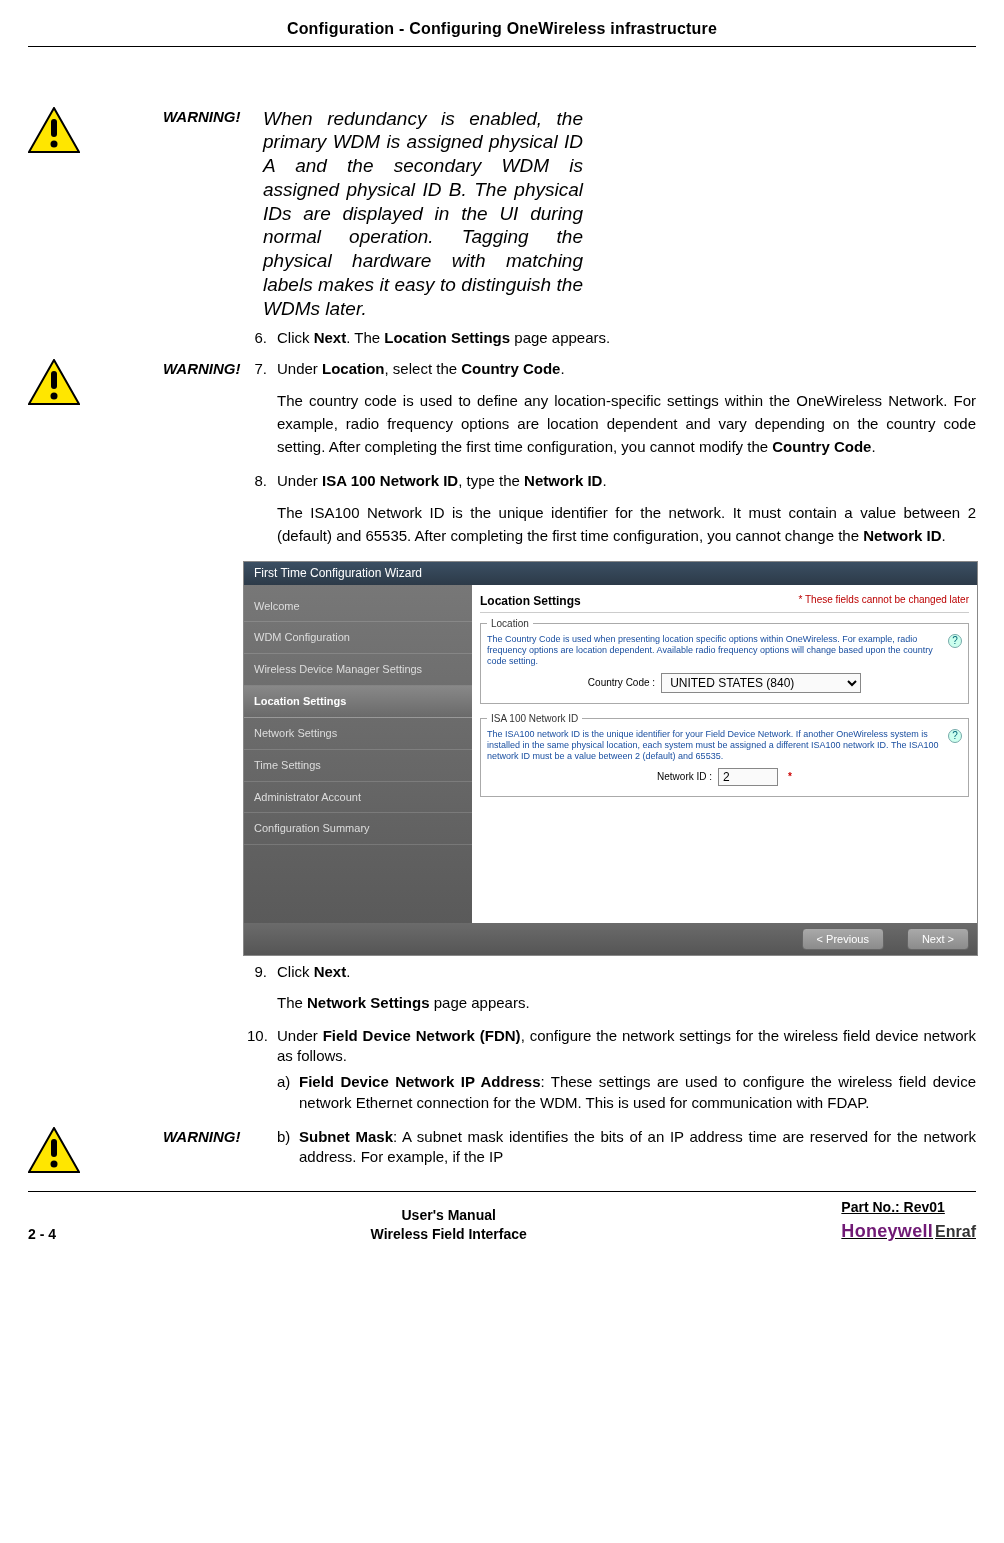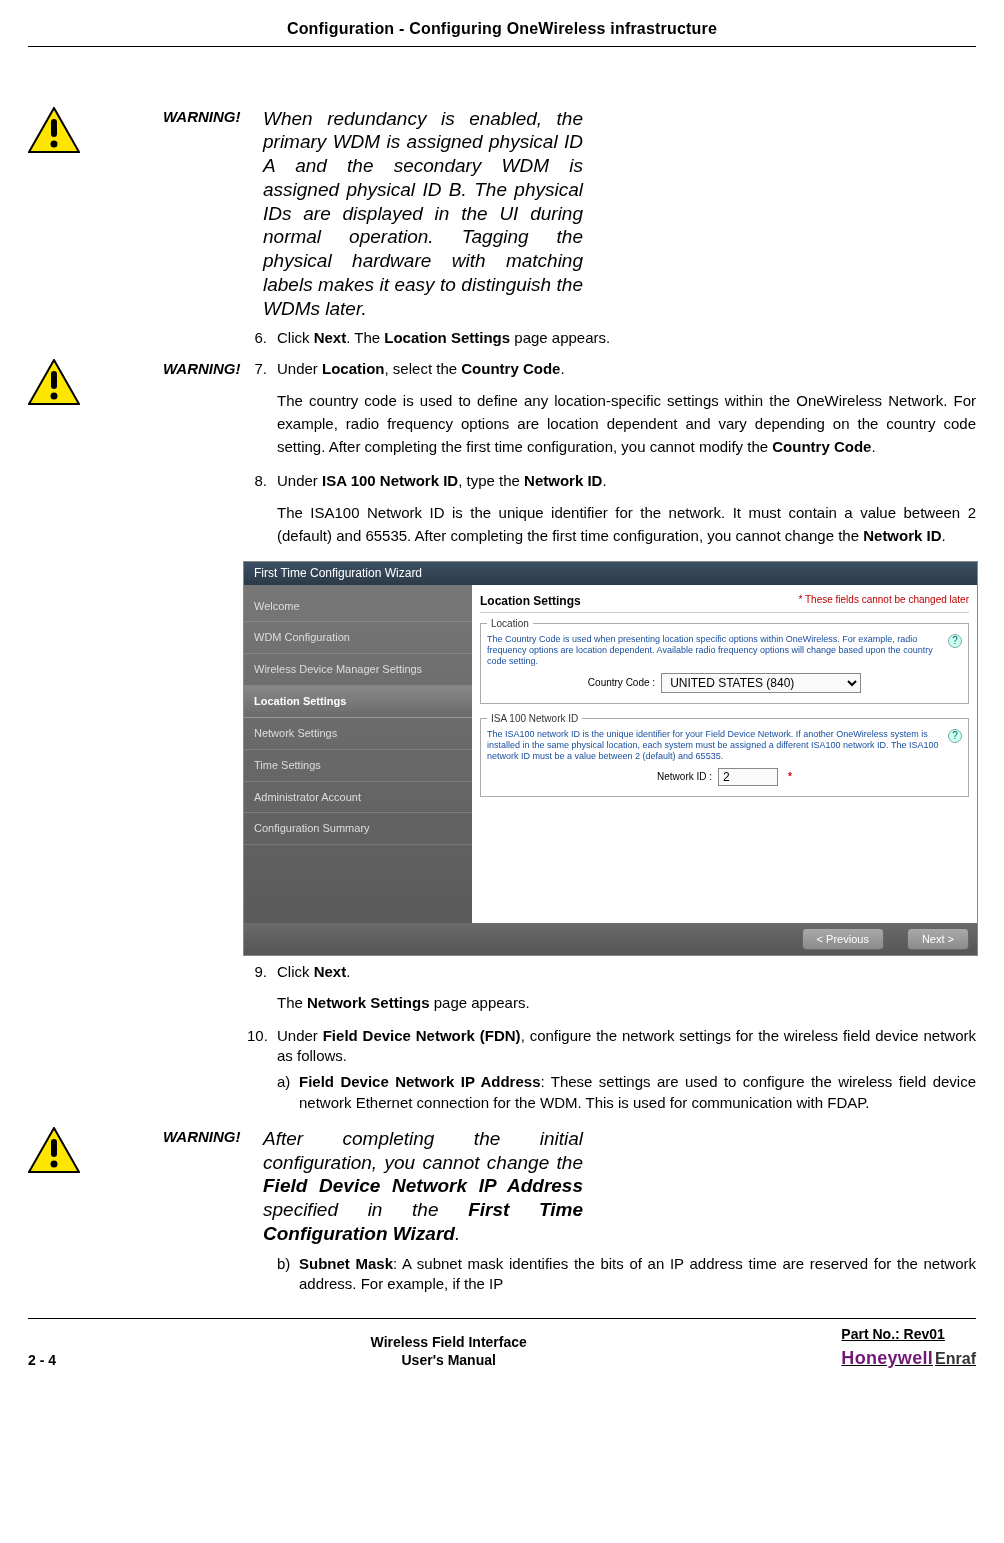--- a/index.html
+++ b/index.html
@@ -287,39 +287,36 @@
     </div>
   </div>
 
   <div class="warning-block" style="margin-top:14px;">
     <svg class="warn-icon" viewBox="0 0 52 46">
       <polygon points="26,1 51,45 1,45" fill="#ffe600" stroke="#000" stroke-width="2"></polygon>
       <rect x="23" y="12" width="6" height="18" rx="3" fill="#000"></rect>
       <circle cx="26" cy="37" r="3.5" fill="#000"></circle>
     </svg>
     <div class="warn-label">WARNING!</div>
-    <div class="warn-text">
-      <span>After completing the initial configuration, you cannot change the </span><b>Field Device Network IP Address</b><span> specified in the </span><b>First Time Configuration Wizard</b><span>.</span>
-    </div>
   </div>
 
   <div class="substep">
     <div class="substep-label">b)</div>
     <div class="substep-body">
       <b>Subnet Mask</b><span>: A subnet mask identifies the bits of an IP address time are reserved for the network address. For example, if the IP</span>
     </div>
   </div>
 
 </div>
 
 <div class="page-footer">
   <div class="pf-left">2 - 4</div>
   <div class="pf-center">
+    <div>User's Manual</div>
     <div>Wireless Field Interface</div>
-    <div>User's Manual</div>
   </div>
   <div class="pf-right">
     <div>Part No.: Rev01</div>
     <div class="brand">
       <span class="hw">Honeywell</span><span class="en">Enraf</span>
     </div>
   </div>
 </div>
 
 </body></html>

